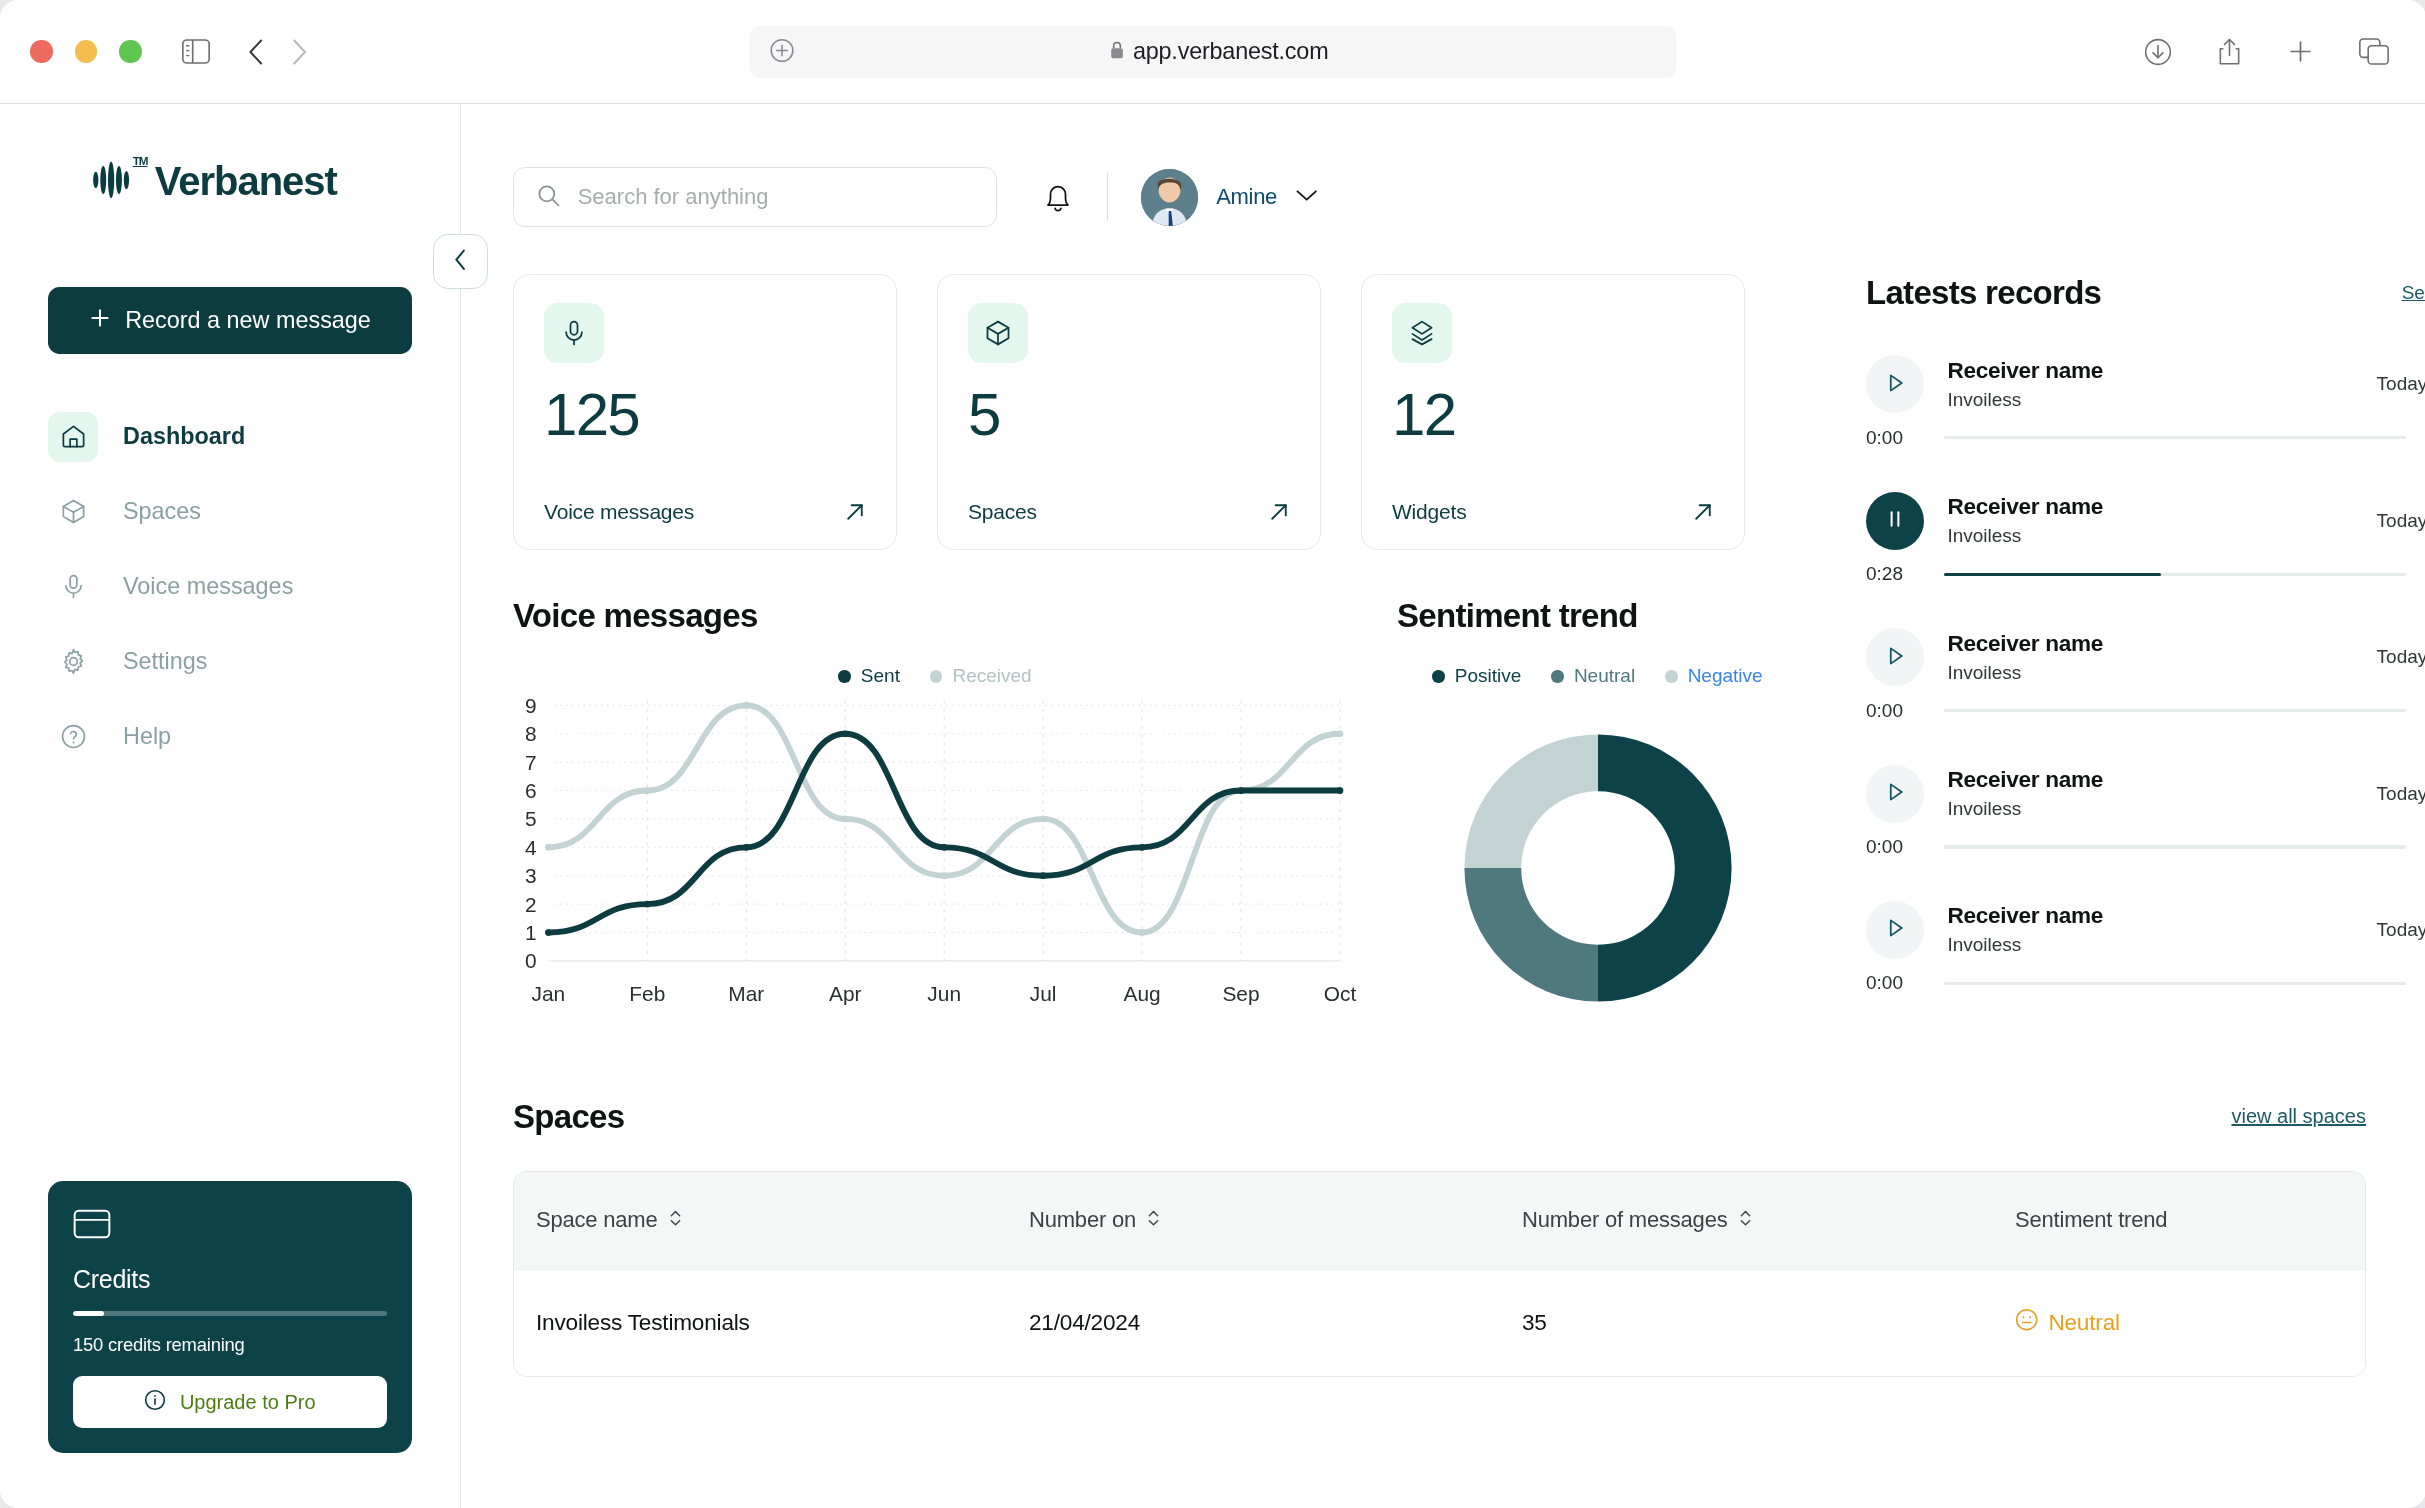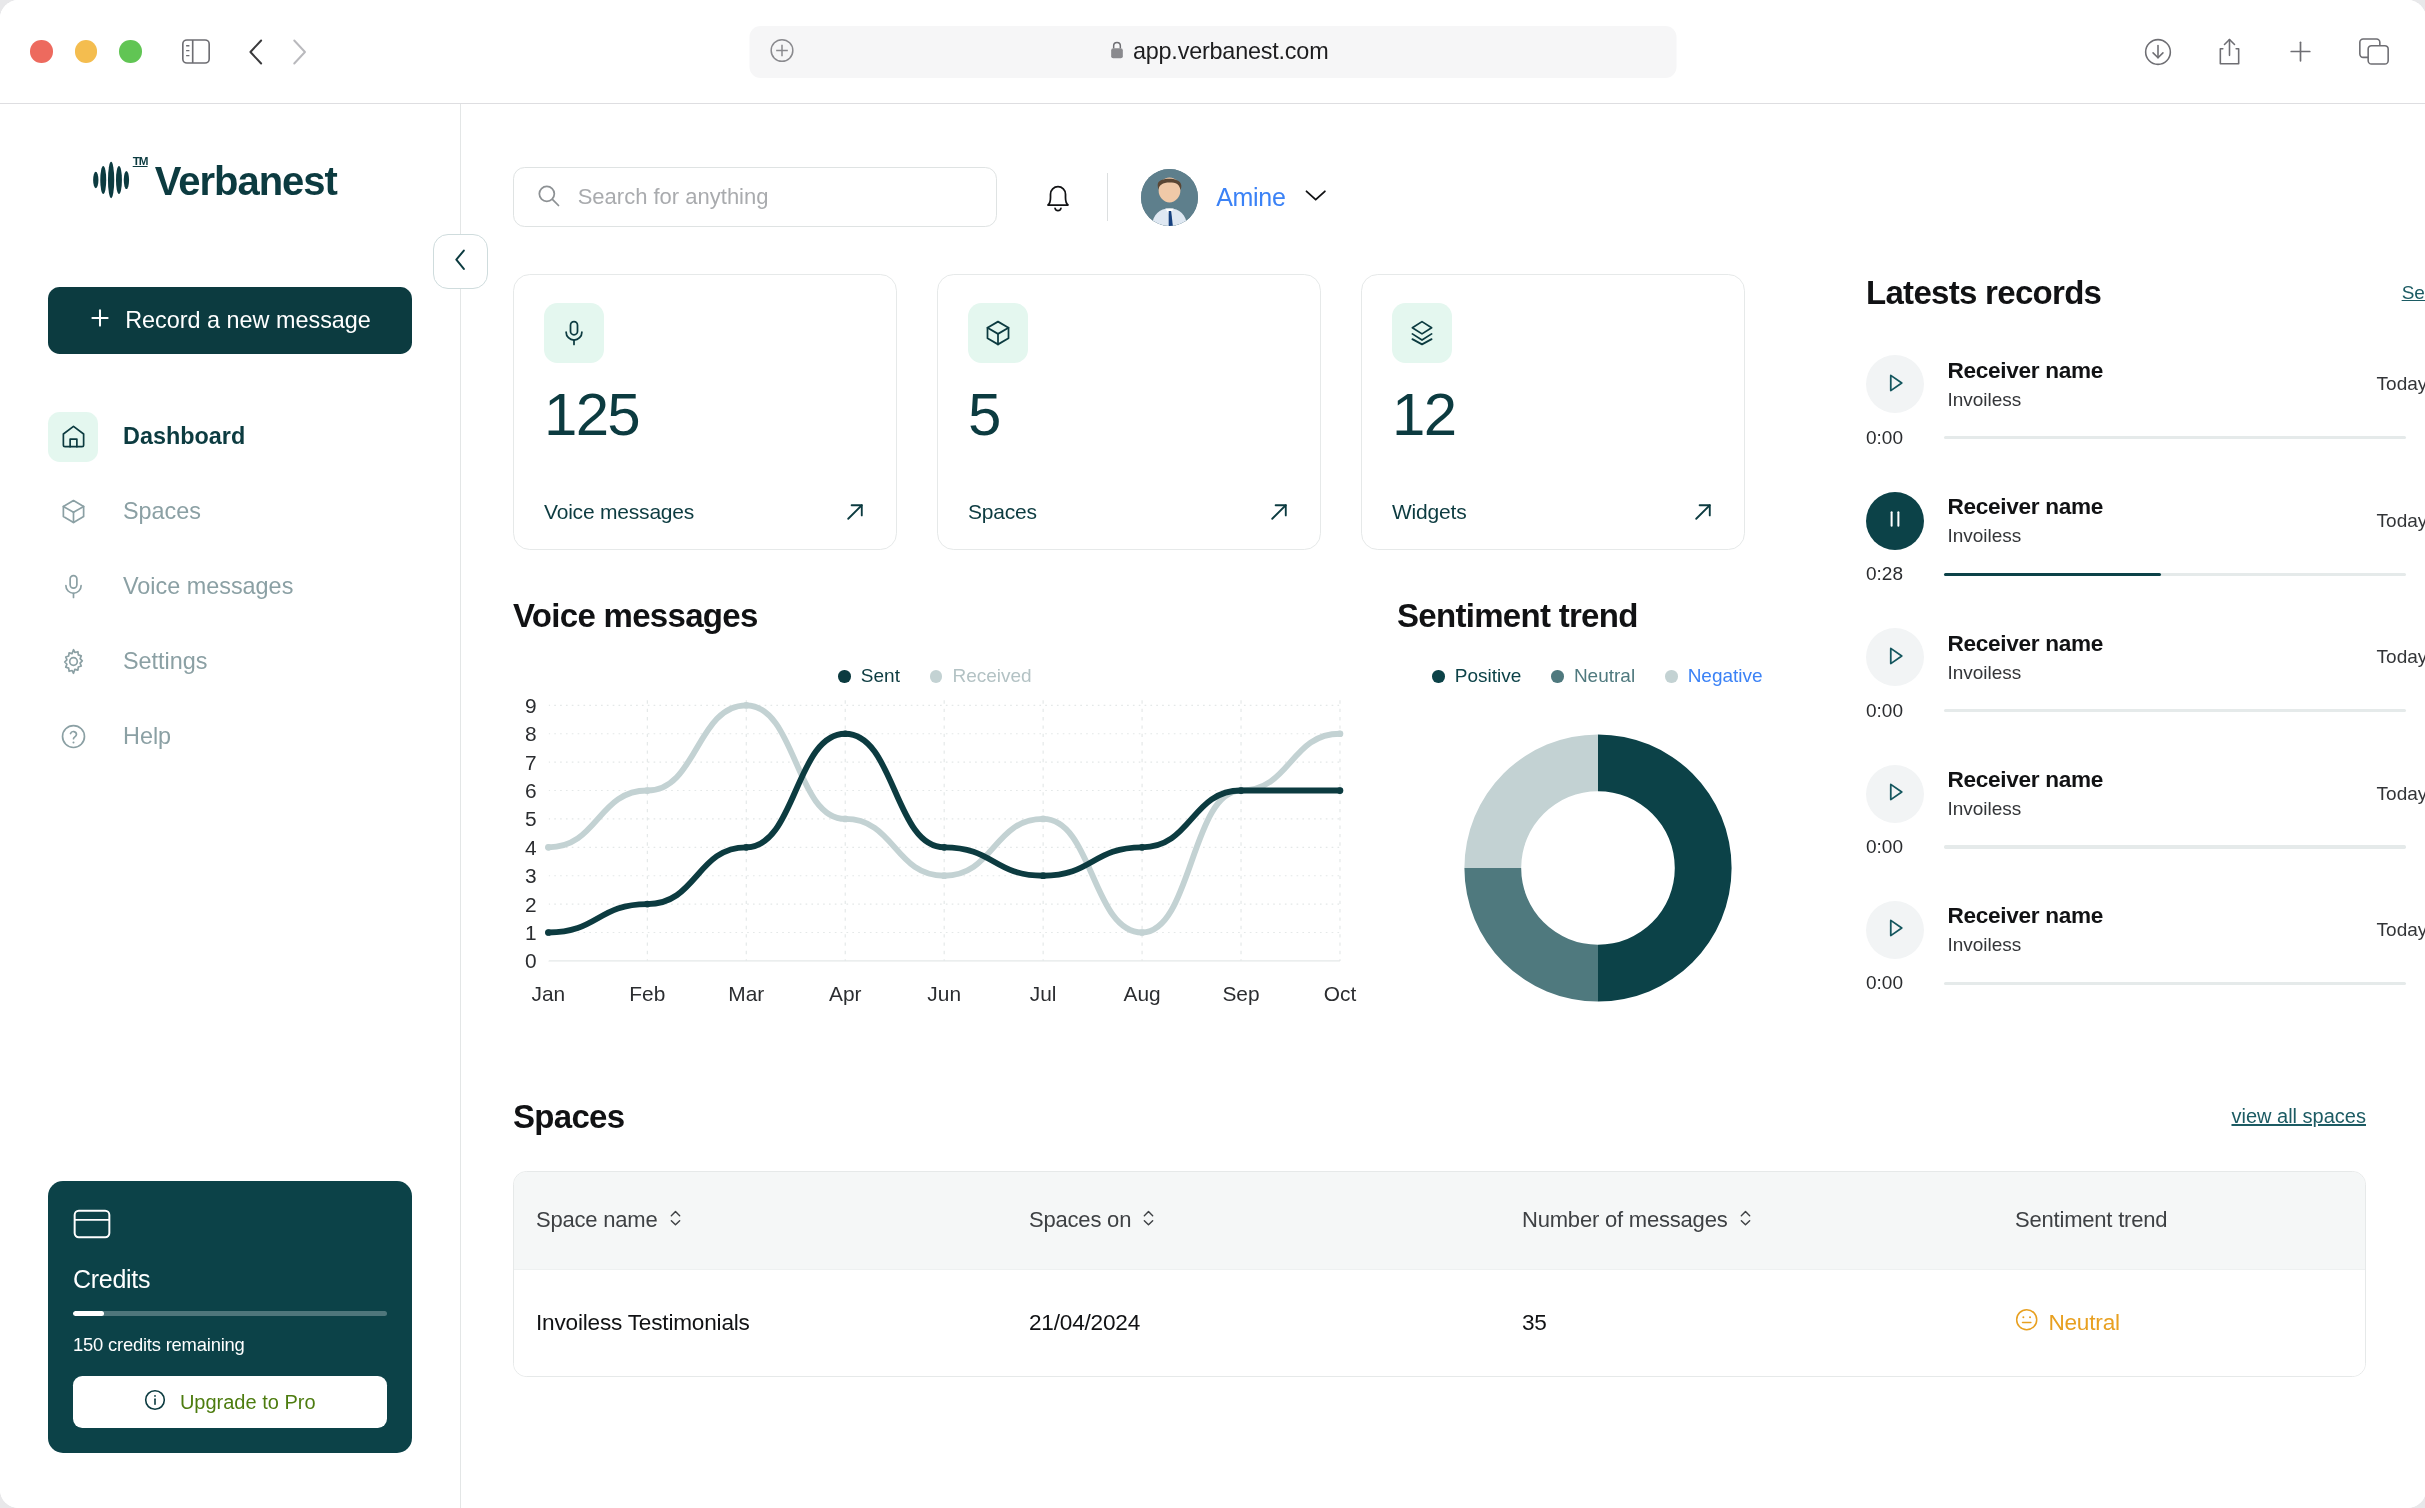--- a/index.html
+++ b/index.html
@@ -161,21 +161,21 @@
   }
   .search-input::placeholder { color: #a9abae; }
   .bell-btn { margin-left: 45px; color: #111214; cursor: pointer; display:flex; }
   .vdivider { width: 0.8px; height: 48px; background: #dcdfe0; margin: 0 33px; }
   .profile { display: flex; align-items: center; gap: 18.4px; cursor: pointer; }
   .avatar {
     width: 57px; height: 57px; border-radius: 50%;
     overflow: hidden; background: #5d7c8a; position: relative;
   }
   .avatar svg { display: block; }
-  .profile-name { font-size: 25px; color: #3b82f6; letter-spacing: -0.3px; }
+  .profile-name { font-size: 22px; color: #0c4a6e; letter-spacing: -0.3px; }
 
   
   .content { display: flex; padding: 0 0 0 52px; }
   .left-col { width: 1311px; flex: 0 0 1311px; }
 
   .stats { display: flex; gap: 40px; margin-top: 47px; }
   .stat-card {
     width: 384px; height: 276px;
     border: 0.8px solid #e6e9e9; border-radius: 16.7px;
     padding: 28px 30px 0 30px;
@@ -822,21 +822,21 @@
             <div class="th c1">
               <span>Space name</span>
               <span>
                 <svg width="15" height="18.4" viewBox="0 0 18 22" fill="none" stroke="#3e4144" stroke-width="1.7" stroke-linecap="round" stroke-linejoin="round">
                     <polyline points="4,8 9,3 14,8"></polyline>
                     <polyline points="4,14 9,19 14,14"></polyline>
                   </svg>
               </span>
             </div>
             <div class="th c2">
-              <span>Spaces on</span>
+              <span>Number on</span>
               <span>
                 <svg width="15" height="18.4" viewBox="0 0 18 22" fill="none" stroke="#3e4144" stroke-width="1.7" stroke-linecap="round" stroke-linejoin="round">
                     <polyline points="4,8 9,3 14,8"></polyline>
                     <polyline points="4,14 9,19 14,14"></polyline>
                   </svg>
               </span>
             </div>
             <div class="th c3">
               <span>Number of messages</span>
               <span>

